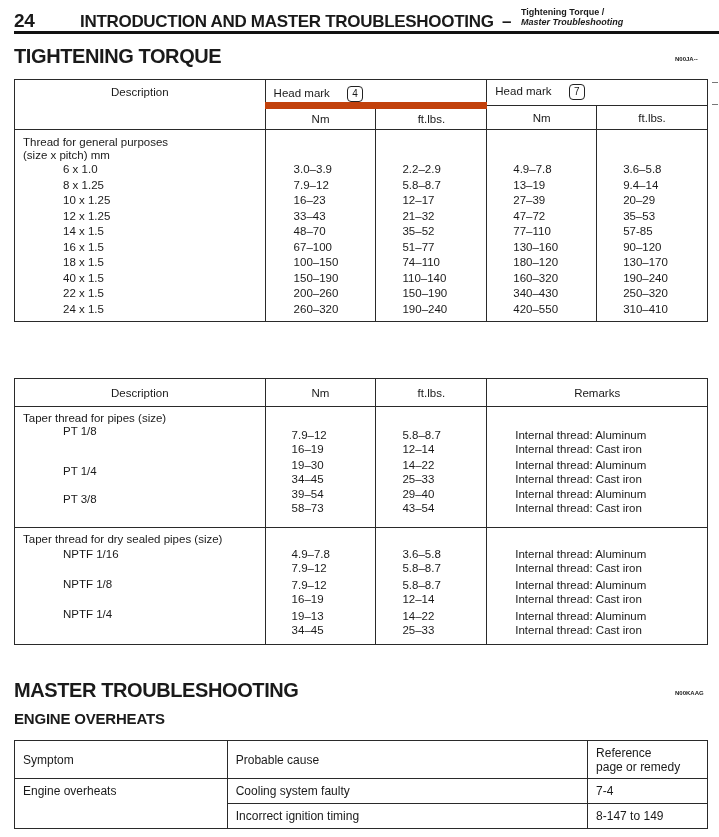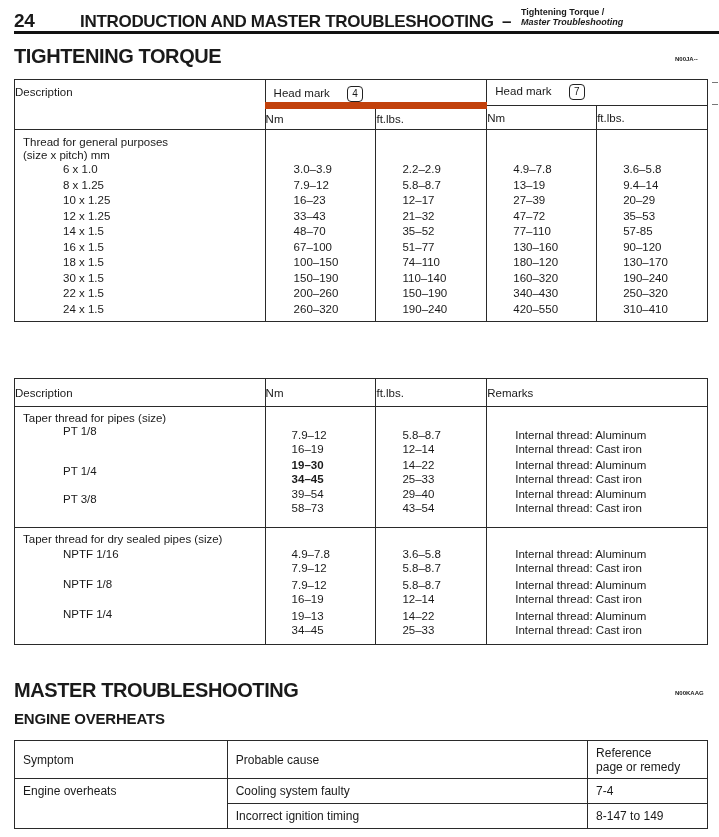--- a/index.html
+++ b/index.html
@@ -15,21 +15,21 @@
   .chapter-sub { position: absolute; left: 507px; top: 3px; font-size: 9px; font-weight: bold; line-height: 10px; }
   .chapter-sub .l2 { font-style: italic; }
   .header-rule { left: 14px; top: 31px; width: 705px; height: 3px; background: #111; }
 
   .section-title { font-size: 20px; font-weight: bold; letter-spacing: -0.4px; }
   .sub-title { font-size: 15px; font-weight: bold; letter-spacing: -0.2px; }
   .code { font-size: 6px; font-weight: bold; }
 
   table.grid { border-collapse: collapse; position: absolute; font-size: 11.5px; }
   table.grid td, table.grid th { border: 1px solid #2a2a2a; padding: 0; font-weight: normal; vertical-align: top; }
-  .center { text-align: left; }
+  .center { text-align: center; }
   .cell-pad { padding-left: 8px !important; }
   .lines div { height: 15.5px; line-height: 15.5px; white-space: nowrap; }
   .indent { padding-left: 40px; }
   .hex {
     display: inline-block; width: 14px; height: 14px; line-height: 14px; text-align: center;
     font-size: 10px; border: 1.3px solid #222; border-radius: 4px; vertical-align: middle; margin-left: 14px;
   }
   .tick { width: 6px; height: 1px; background: #777; }
 </style>
 </head>
@@ -82,21 +82,21 @@
       <div class="lines" style="line-height:13px;">
         <div style="height:13px;line-height:13px;">Thread for general purposes</div>
         <div style="height:13px;line-height:13px;">(size x pitch) mm</div>
         <div class="indent">6 x 1.0</div>
         <div class="indent">8 x 1.25</div>
         <div class="indent">10 x 1.25</div>
         <div class="indent">12 x 1.25</div>
         <div class="indent">14 x 1.5</div>
         <div class="indent">16 x 1.5</div>
         <div class="indent">18 x 1.5</div>
-        <div class="indent">30 x 1.5</div>
+        <div class="indent">40 x 1.5</div>
         <div class="indent">22 x 1.5</div>
         <div class="indent">24 x 1.5</div>
       </div>
     </td>
     <td class="cell-pad" style="padding-top:32px; padding-left:28px !important;">
       <div class="lines">
         <div>3.0–3.9</div>
         <div>7.9–12</div>
         <div>16–23</div>
         <div>33–43</div>
@@ -177,21 +177,21 @@
       <div style="height:14px; line-height:14px;">Taper thread for pipes (size)</div>
       <div class="indent" style="height:40px; padding-top:0px;">PT 1/8</div>
       <div class="indent" style="height:28px;">PT 1/4</div>
       <div class="indent" style="height:28px;">PT 3/8</div>
     </td>
     <td style="padding-top:22px; padding-left:26px; line-height:13.5px;">
       <div style="height:30px;">
             <div>7.9–12</div>
             <div>16–19</div>
           </div>
-      <div style="height:29px;font-weight:bold;">
+      <div style="height:29px;">
             <div>19–30</div>
             <div>34–45</div>
           </div>
       <div style="height:28px;">
             <div>39–54</div>
             <div>58–73</div>
           </div>
     </td>
     <td style="padding-top:22px; padding-left:26px; line-height:13.5px;">
       <div style="height:30px;">

